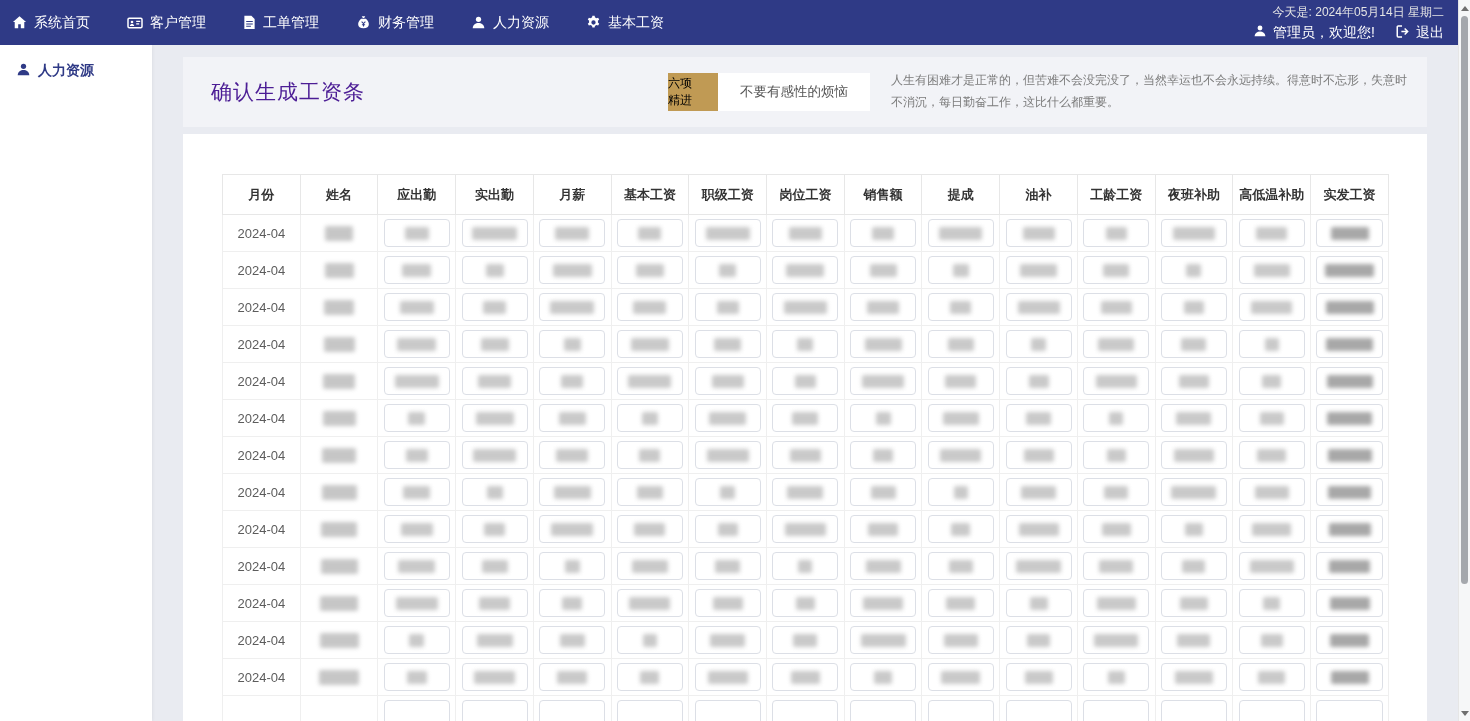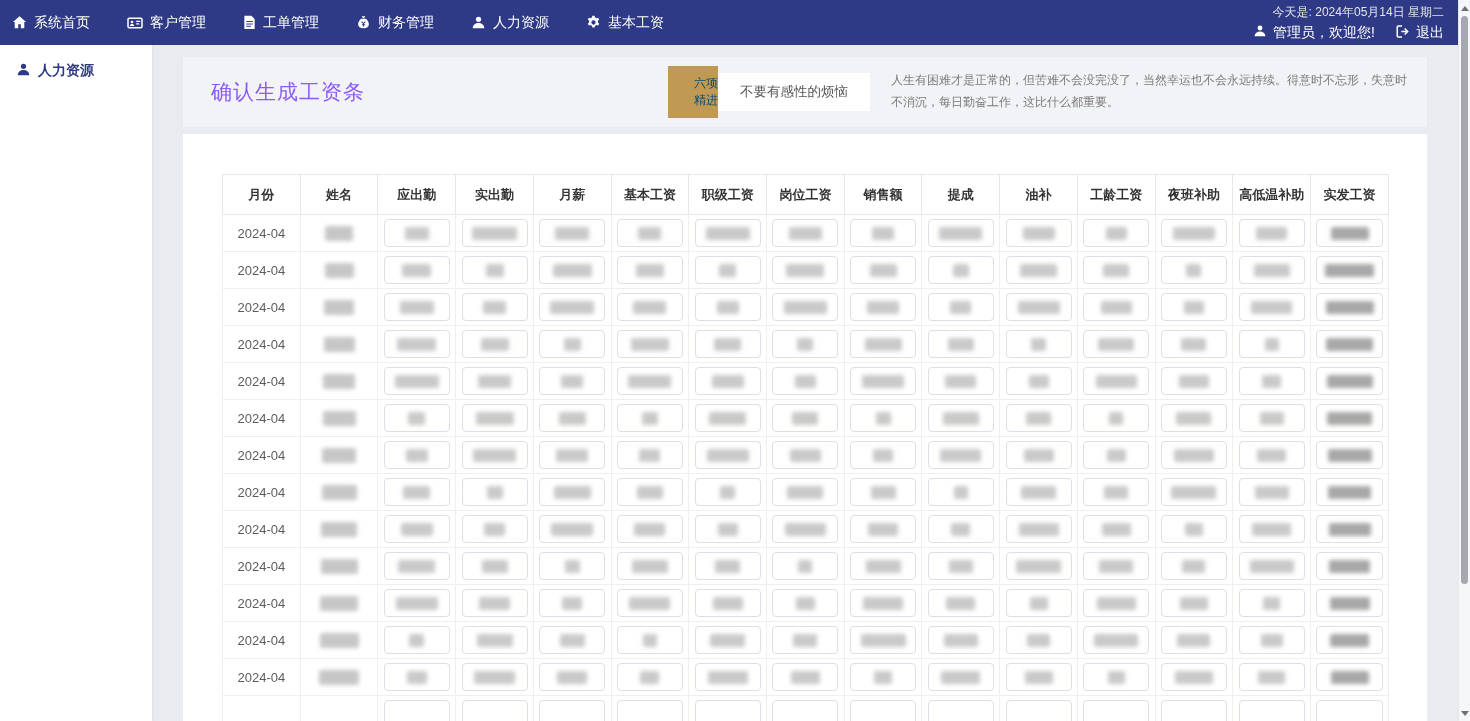--- a/index.html
+++ b/index.html
@@ -24,23 +24,23 @@
   .sidebar-header { display:flex; align-items:center; gap:7px; color:var(--navy,#2f3a86); font-weight:bold; font-size:14px; padding:17px 0 0 16px; }
   .sidebar-menu { margin-top:21px; }
   .s-item { height:32px; display:flex; align-items:center; justify-content:space-between; padding:0 16px 0 18px; font-size:13px; color:#5a5a5a; cursor:pointer; }
   .s-item .chev { color:#adadad; display:flex; align-items:center; }
   .s-item.selected { background:var(--sel,#3a49a0); color:#fff; padding-left:23px; }
   .s-item.selected .chev { color:#e7eaf8; }
 
   
   .main { position:fixed; left:152px; top:45px; right:0; bottom:0; background:#e9ebf1; display:flex; flex-direction:column; overflow:hidden; }
   .head-band { flex:0 0 70px; margin:12px 43px 0 31px; background:#f2f3f7; display:flex; align-items:center; }
-  .page-title { margin-left:28px; font-size:21px; color:#8b5cf6; letter-spacing:1px; }
+  .page-title { margin-left:28px; font-size:21px; color:#4c1d95; letter-spacing:1px; }
   .band-right { display:flex; align-items:center; margin-left:auto; }
-  .badge { width:50px; height:52px; background:var(--gold,#c09a54); color:#0c4a6e; font-size:12px; display:flex; flex-direction:column; align-items:flex-end; justify-content:center; line-height:1.4; flex:0 0 auto; }
+  .badge { width:50px; height:38px; background:var(--gold,#c09a54); color:#000000; font-size:12px; display:flex; flex-direction:column; align-items:flex-start; justify-content:center; line-height:1.4; flex:0 0 auto; }
   .motto { width:152px; height:38px; background:#fff; display:flex; align-items:center; justify-content:center; font-size:13.5px; color:#555; flex:0 0 auto; }
   .quote { width:522px; margin:0 14px 0 21px; font-size:12px; color:#7b7b7b; line-height:1.8; }
 
   .card { flex:1 1 auto; margin:7px 43px 0 31px; background:#fff; padding:40px 38px 0 39px; overflow:hidden; }
   table { width:100%; border-collapse:collapse; table-layout:fixed; }
   th { height:40px; border:1px solid #e7e7e7; font-size:13px; color:#333; font-weight:bold; background:#fff; }
   td { height:37px; border:1px solid #efefef; text-align:center; vertical-align:middle; }
   td.month { font-size:13px; color:#5c5c5c; }
   .inp { width:86%; height:28px; border:1px solid #dcdfe6; border-radius:4px; margin:0 auto; display:flex; align-items:center; justify-content:center; background:#fff; }
   .blob { height:13px; background:#b5b5b5; filter:blur(2px); border-radius:2px; opacity:.72; }

